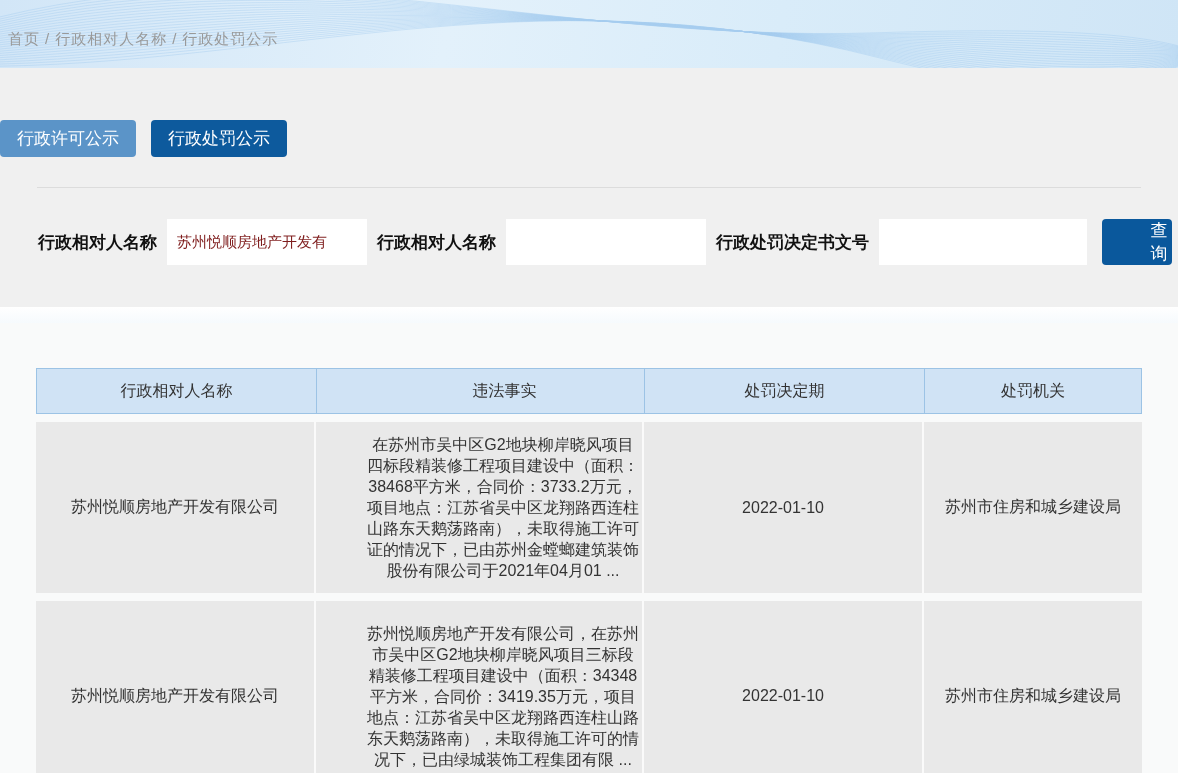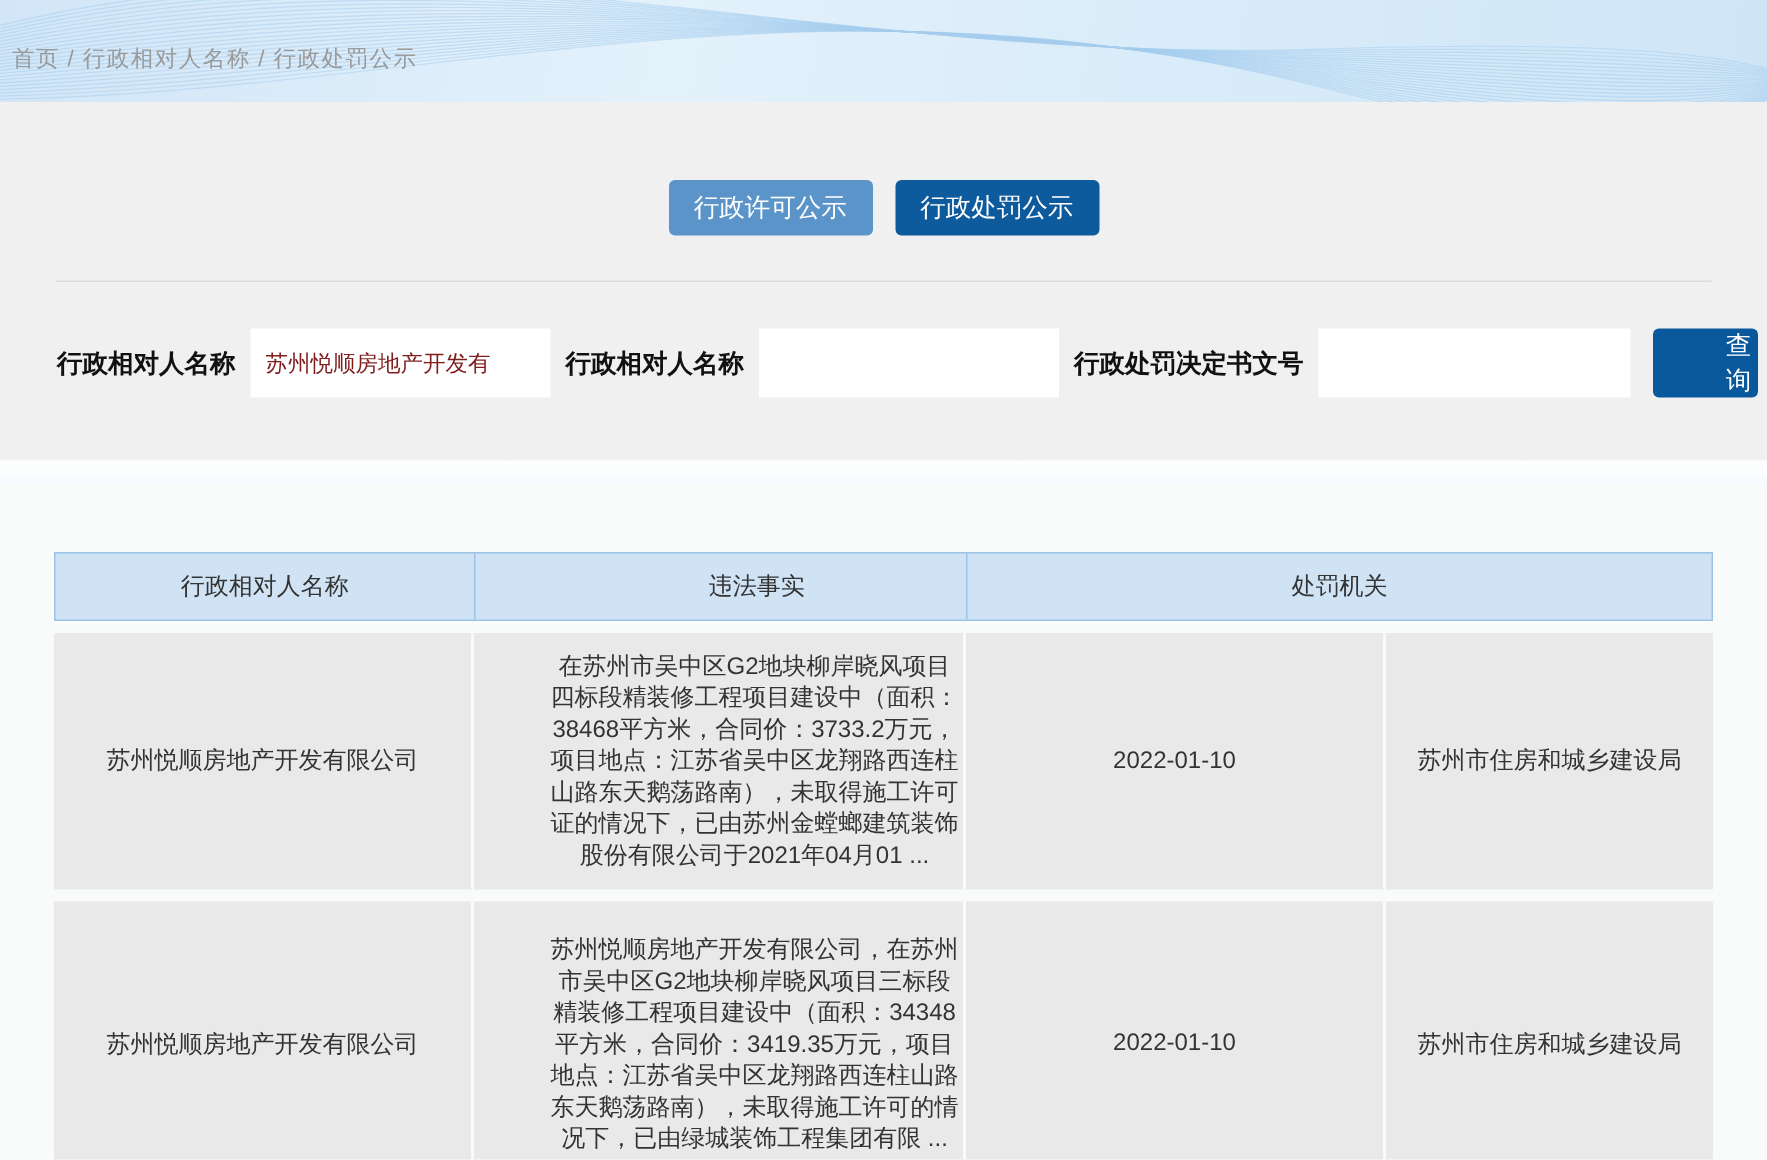--- a/index.html
+++ b/index.html
@@ -10,21 +10,21 @@
   .banner { position:relative; height:68px; overflow:hidden;
             background:linear-gradient(100deg,#d2e6f7 0%,#e3f1fb 38%,#d9ecf9 66%,#cfe5f6 100%); }
   .banner svg { position:absolute; inset:0; width:100%; height:100%; }
   .breadcrumb { position:absolute; left:8px; top:30px; z-index:2;
                 font-size:15px; color:#999; letter-spacing:1px; }
   .crumb { color:#999; cursor:pointer; }
   .crumb-sep { margin:0 5px; color:#999; }
 
   
   .gray-section { background:#f0f0f0; height:239px; padding-top:52px; }
-  .tabs { display:flex; justify-content:center; gap:15px; }
+  .tabs { display:flex; gap:15px; }
   .tab { height:37px; padding:0 17px; border:none; border-radius:4px;
          color:#fff; font-size:17px; line-height:37px; cursor:pointer; white-space:nowrap; }
   .tab-1 { background:#5b94c8; }
   .tab-active { background:#0d5a9d; }
   .tab-3 { background:#4d90c6; }
   .divider { height:1px; background:#dcdcdc; margin:30px 37px 0; }
 
   .form-row { display:flex; align-items:center; margin:31px 0 0 38px; }
   .form-label { font-size:17px; font-weight:bold; color:#111; white-space:nowrap; }
   .form-input { height:46px; border:none; background:#fff; margin-left:10px;
@@ -111,20 +111,21 @@
   </div>
 </div>
 
 <div class="strip"></div>
 
 <div class="table-wrap">
 
   <div class="thead">
     <div class="th col1">行政相对人名称</div>
     <div class="th col2">违法事实</div>
+    <div class="th col3">处罚决定期</div>
     <div class="th col4">处罚机关</div>
   </div>
 
   <div class="trow trow-1">
     <div class="td col1">苏州悦顺房地产开发有限公司</div>
     <div class="td td-fact col2">在苏州市吴中区G2地块柳岸晓风项目四标段精装修工程项目建设中（面积：38468平方米，合同价：3733.2万元，项目地点：江苏省吴中区龙翔路西连柱山路东天鹅荡路南），未取得施工许可证的情况下，已由苏州金螳螂建筑装饰股份有限公司于2021年04月01 ...</div>
     <div class="td col3">2022-01-10</div>
     <div class="td col4">苏州市住房和城乡建设局</div>
   </div>
 

